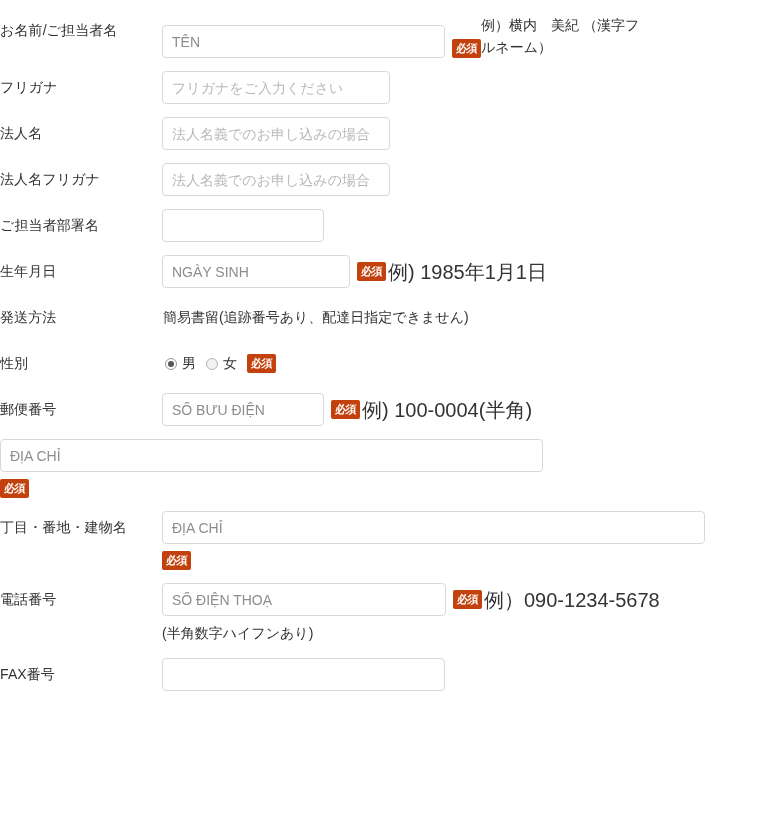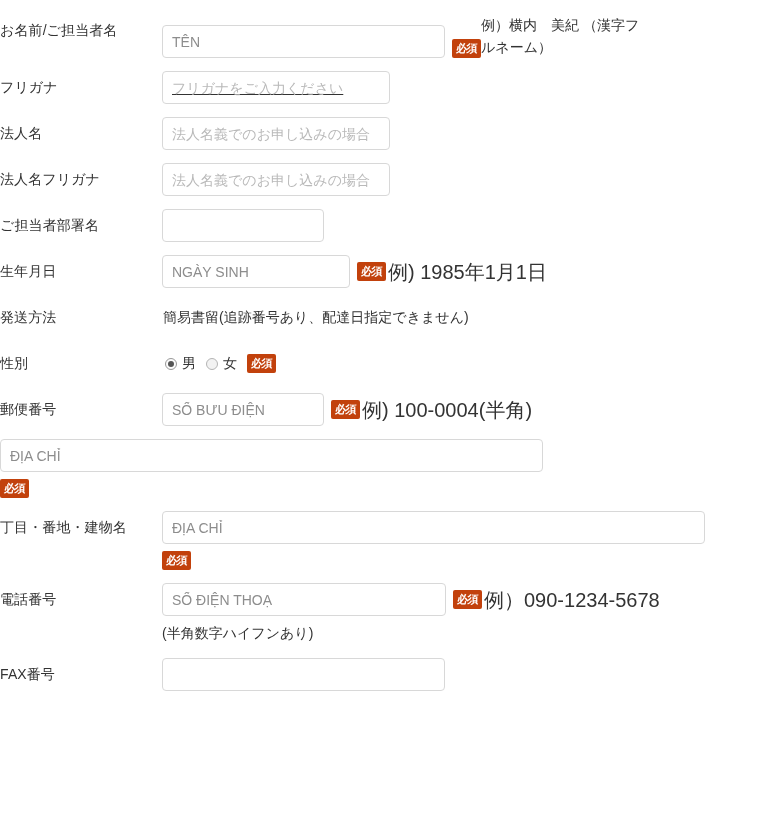--- a/index.html
+++ b/index.html
@@ -64,21 +64,21 @@
     font-family: "Liberation Sans", "DejaVu Sans", sans-serif;
     font-size: 14px;
     color: #333333;
     padding: 0 9px;
     outline: none;
     vertical-align: middle;
   }
   .ipt::placeholder { color: #b9b9b9; opacity: 1; }
   .ipt.gray-val { color: #8d8d8d; }
   .ipt.w-name   { width: 283px; }
-  .ipt.w-kana   { width: 228px; text-decoration: underline; }
+  .ipt.w-kana   { width: 228px; }
   .ipt.w-corp   { width: 228px; }
   .ipt.w-dept   { width: 162px; }
   .ipt.w-birth  { width: 188px; }
   .ipt.w-zip    { width: 162px; }
   .ipt.w-addr   { width: 543px; }
   .ipt.w-tel    { width: 284px; }
   .ipt.w-fax    { width: 283px; }
   .ipt.w-mail   { width: 283px; }
   .ipt.err {
     border: 1px dotted #e74c3c;

